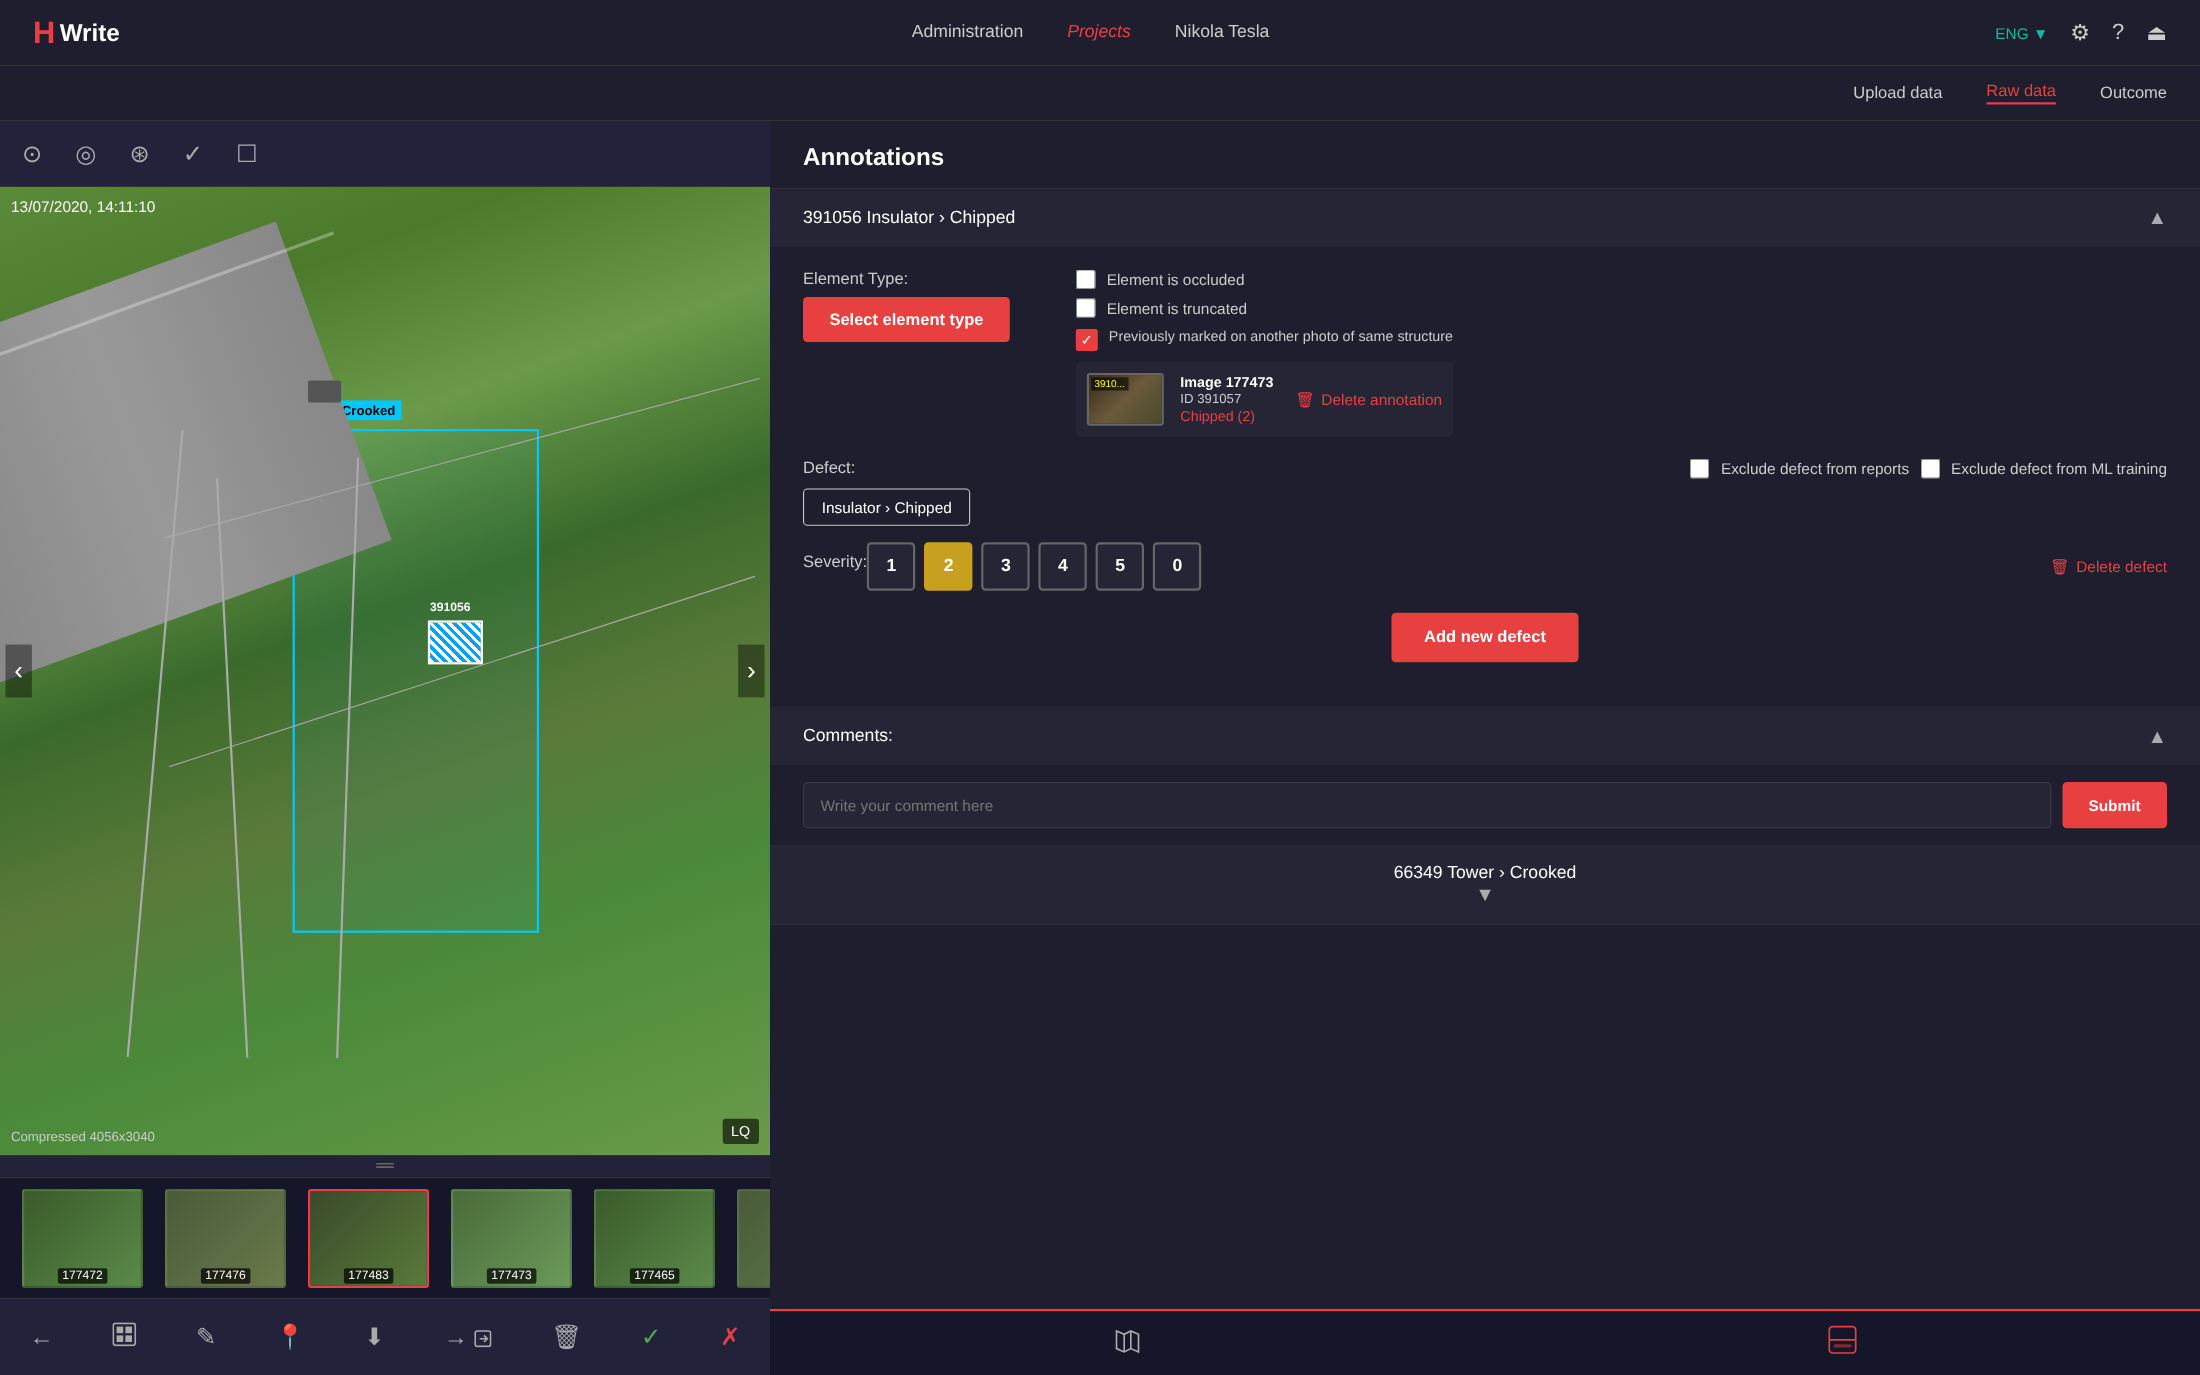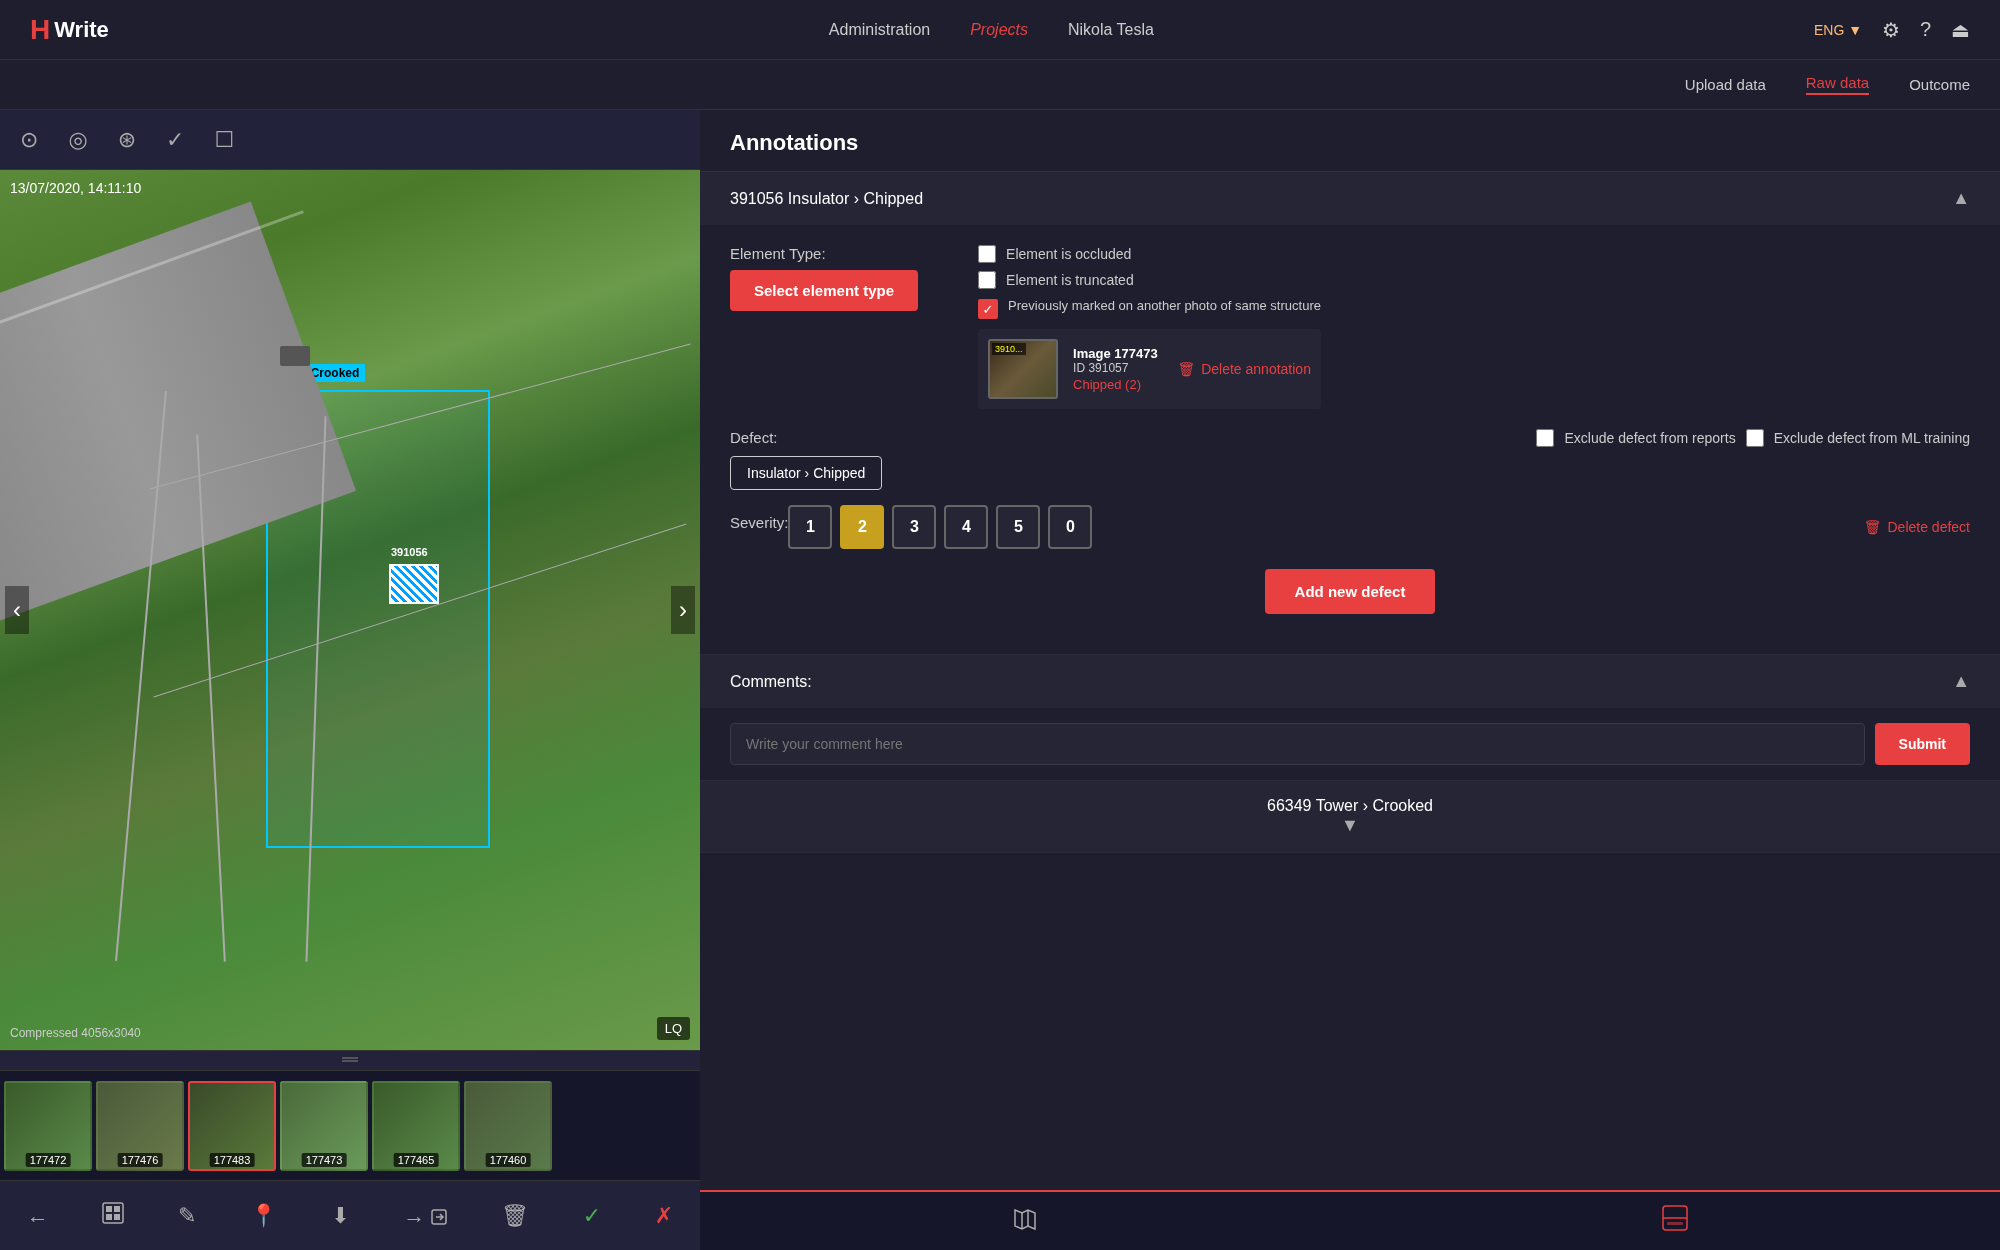--- a/index.html
+++ b/index.html
@@ -51,21 +51,21 @@
       align-items: center;
     }
     .nav-icon-btn {
       color: #ccc;
       font-size: 20px;
       cursor: pointer;
       background: none;
       border: none;
     }
     .lang-select {
-      color: #fdba74;
+      color: #14b8a6;
       font-size: 14px;
       cursor: pointer;
     }
 
     
     .second-nav {
       background: #1e1e2e;
       height: 50px;
       display: flex;
       align-items: center;
@@ -219,27 +219,28 @@
       height: 110px;
       background: #16162a;
       display: flex;
       align-items: center;
       gap: 4px;
       padding: 0 4px;
       overflow: hidden;
       border-top: 1px solid #333;
     }
     .thumb {
-      width: 88px;
+      width: 110px;
       height: 90px;
       background: linear-gradient(135deg, #3a5a2a, #5a8a4a);
       border-radius: 3px;
       flex-shrink: 0;
       position: relative;
       border: 2px solid transparent;
+      margin-left: 16px;
     }
     .thumb.active { border-color: #e84040; }
     .thumb-label {
       position: absolute;
       bottom: 2px;
       left: 50%;
       transform: translateX(-50%);
       background: rgba(0,0,0,0.7);
       color: #fff;
       font-size: 11px;
@@ -386,21 +387,21 @@
       display: flex;
       align-items: center;
       gap: 15px;
       margin-top: 10px;
       background: #252535;
       padding: 10px;
       border-radius: 4px;
     }
     .prev-image-thumb {
       width: 70px;
-      height: 60px;
+      height: 48px;
       background: linear-gradient(135deg, #3a3a2a, #6a5a2a);
       border-radius: 3px;
       border: 2px solid #666;
       position: relative;
       overflow: hidden;
     }
     .prev-image-info .image-id {
       font-size: 13px;
       color: #fff;
       font-weight: 600;

